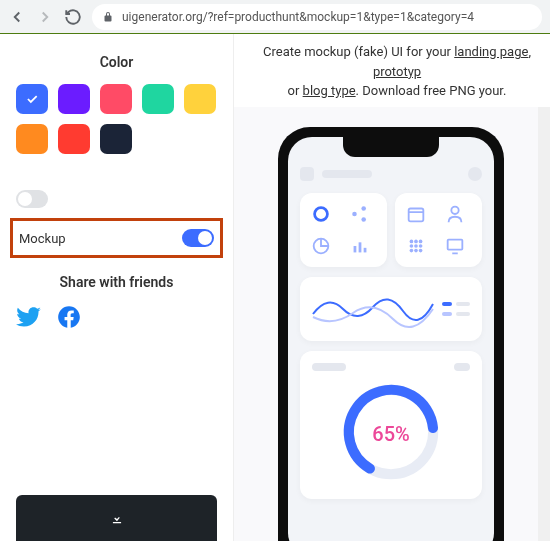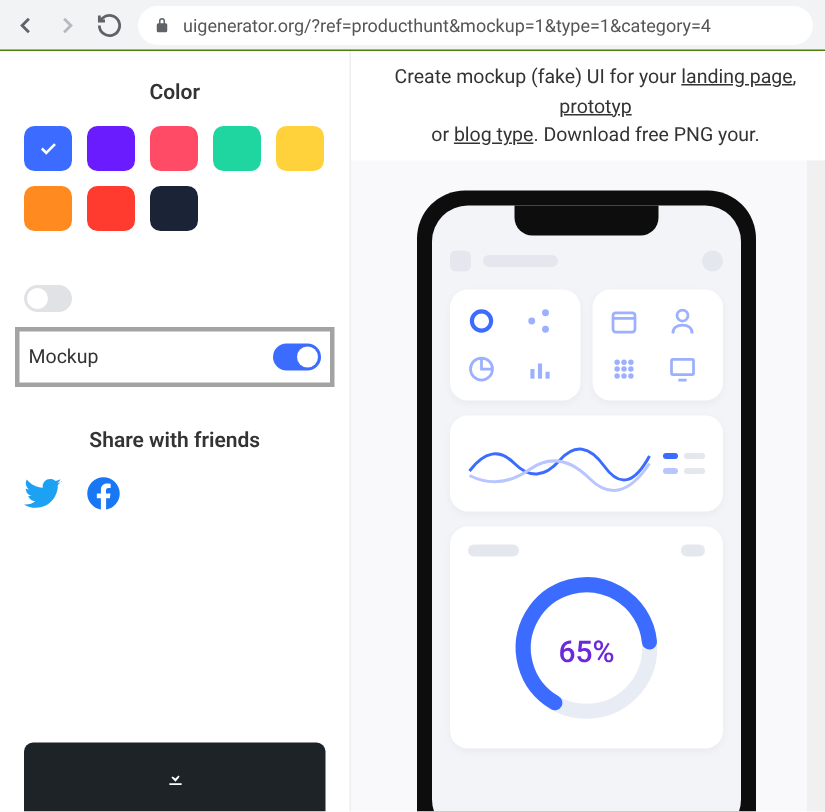--- a/index.html
+++ b/index.html
@@ -18,23 +18,23 @@
   .swatch svg { width: 14px; height: 14px; }
   
   .appearance { margin-top: 28px; }
   .toggle-row { display: flex; justify-content: space-between; align-items: center; font-size: 13px; color: #333; padding: 8px 0; }
   .toggle { width: 32px; height: 18px; border-radius: 9px; position: relative; cursor: pointer; }
   .toggle-off { background: #e0e2e5; }
   .toggle-off::after { content: ""; position: absolute; left: 2px; top: 2px; width: 14px; height: 14px; background: #fff; border-radius: 50%; }
   .toggle-on { background: #3c6cff; }
   .toggle-on::after { content: ""; position: absolute; right: 2px; top: 2px; width: 14px; height: 14px; background: #fff; border-radius: 50%; }
   
-  .highlight-box { border: 3px solid #a3a3a3; padding: 4px 4px; margin: 2px -6px; }
-  
-  .share { margin-top: 28px; }
+  .highlight-box { border: 3px solid #c2410c; padding: 4px 4px; margin: 2px -6px; }
+  
+  .share { margin-top: 16px; }
   .share-icons { display: flex; gap: 14px; margin-top: 10px; }
   .share-icons svg { width: 26px; height: 26px; cursor: pointer; }
   
   .download-btn { position: absolute; bottom: 0; left: 16px; right: 16px; background: #1e2328; color: #fff; height: 46px; border-radius: 6px 6px 0 0; display: flex; align-items: center; justify-content: center; gap: 10px; font-size: 13px; font-weight: 500; cursor: pointer; }
   .download-btn svg { width: 14px; height: 14px; }
   
   .main { flex: 1; padding: 8px 0 0 10px; overflow: hidden; background: #f9f9fb; }
   .tagline { font-size: 13px; color: #333; text-align: center; line-height: 1.5; padding: 0 4px 6px; background: #fff; margin: -8px -10px 0 -10px; padding-top: 8px;}
   .tagline a { color: #333; text-decoration: underline; }
   
@@ -51,21 +51,21 @@
   .card { flex: 1; background: #fff; border-radius: 12px; padding: 10px; box-shadow: 0 2px 6px rgba(0,0,0,0.04); }
   .icon-grid { display: grid; grid-template-columns: 1fr 1fr; gap: 10px; }
   .mini-icon { width: 22px; height: 22px; display: flex; align-items: center; justify-content: center; color: #3c6cff; }
   .mini-icon.outline { color: #9bb0ff; }
   
   .wave-card { background: #fff; border-radius: 12px; padding: 12px; margin-bottom: 10px; box-shadow: 0 2px 6px rgba(0,0,0,0.04); display: flex; align-items: center; gap: 8px; }
   .wave-svg { flex: 1; height: 40px; }
   
   .gauge-card { background: #fff; border-radius: 12px; padding: 12px; box-shadow: 0 2px 6px rgba(0,0,0,0.04); }
   .gauge-wrap { display: flex; justify-content: center; position: relative; }
-  .gauge-label { position: absolute; top: 50%; left: 50%; transform: translate(-50%, -40%); font-size: 20px; font-weight: 500; color: #6d28d9; }
+  .gauge-label { position: absolute; top: 50%; left: 50%; transform: translate(-50%, -40%); font-size: 20px; font-weight: 500; color: #ec4899; }
   
   .scroll-track { width: 12px; background: #f0f0f0; display: flex; align-items: flex-end;}
 </style>
 </head>
 <body>
 
 <div class="browser-bar">
   <div class="nav-icon">
     <svg viewBox="0 0 24 24" fill="none" stroke="currentColor" stroke-width="2.5">
         <path d="M15 18l-6-6 6-6"></path>

